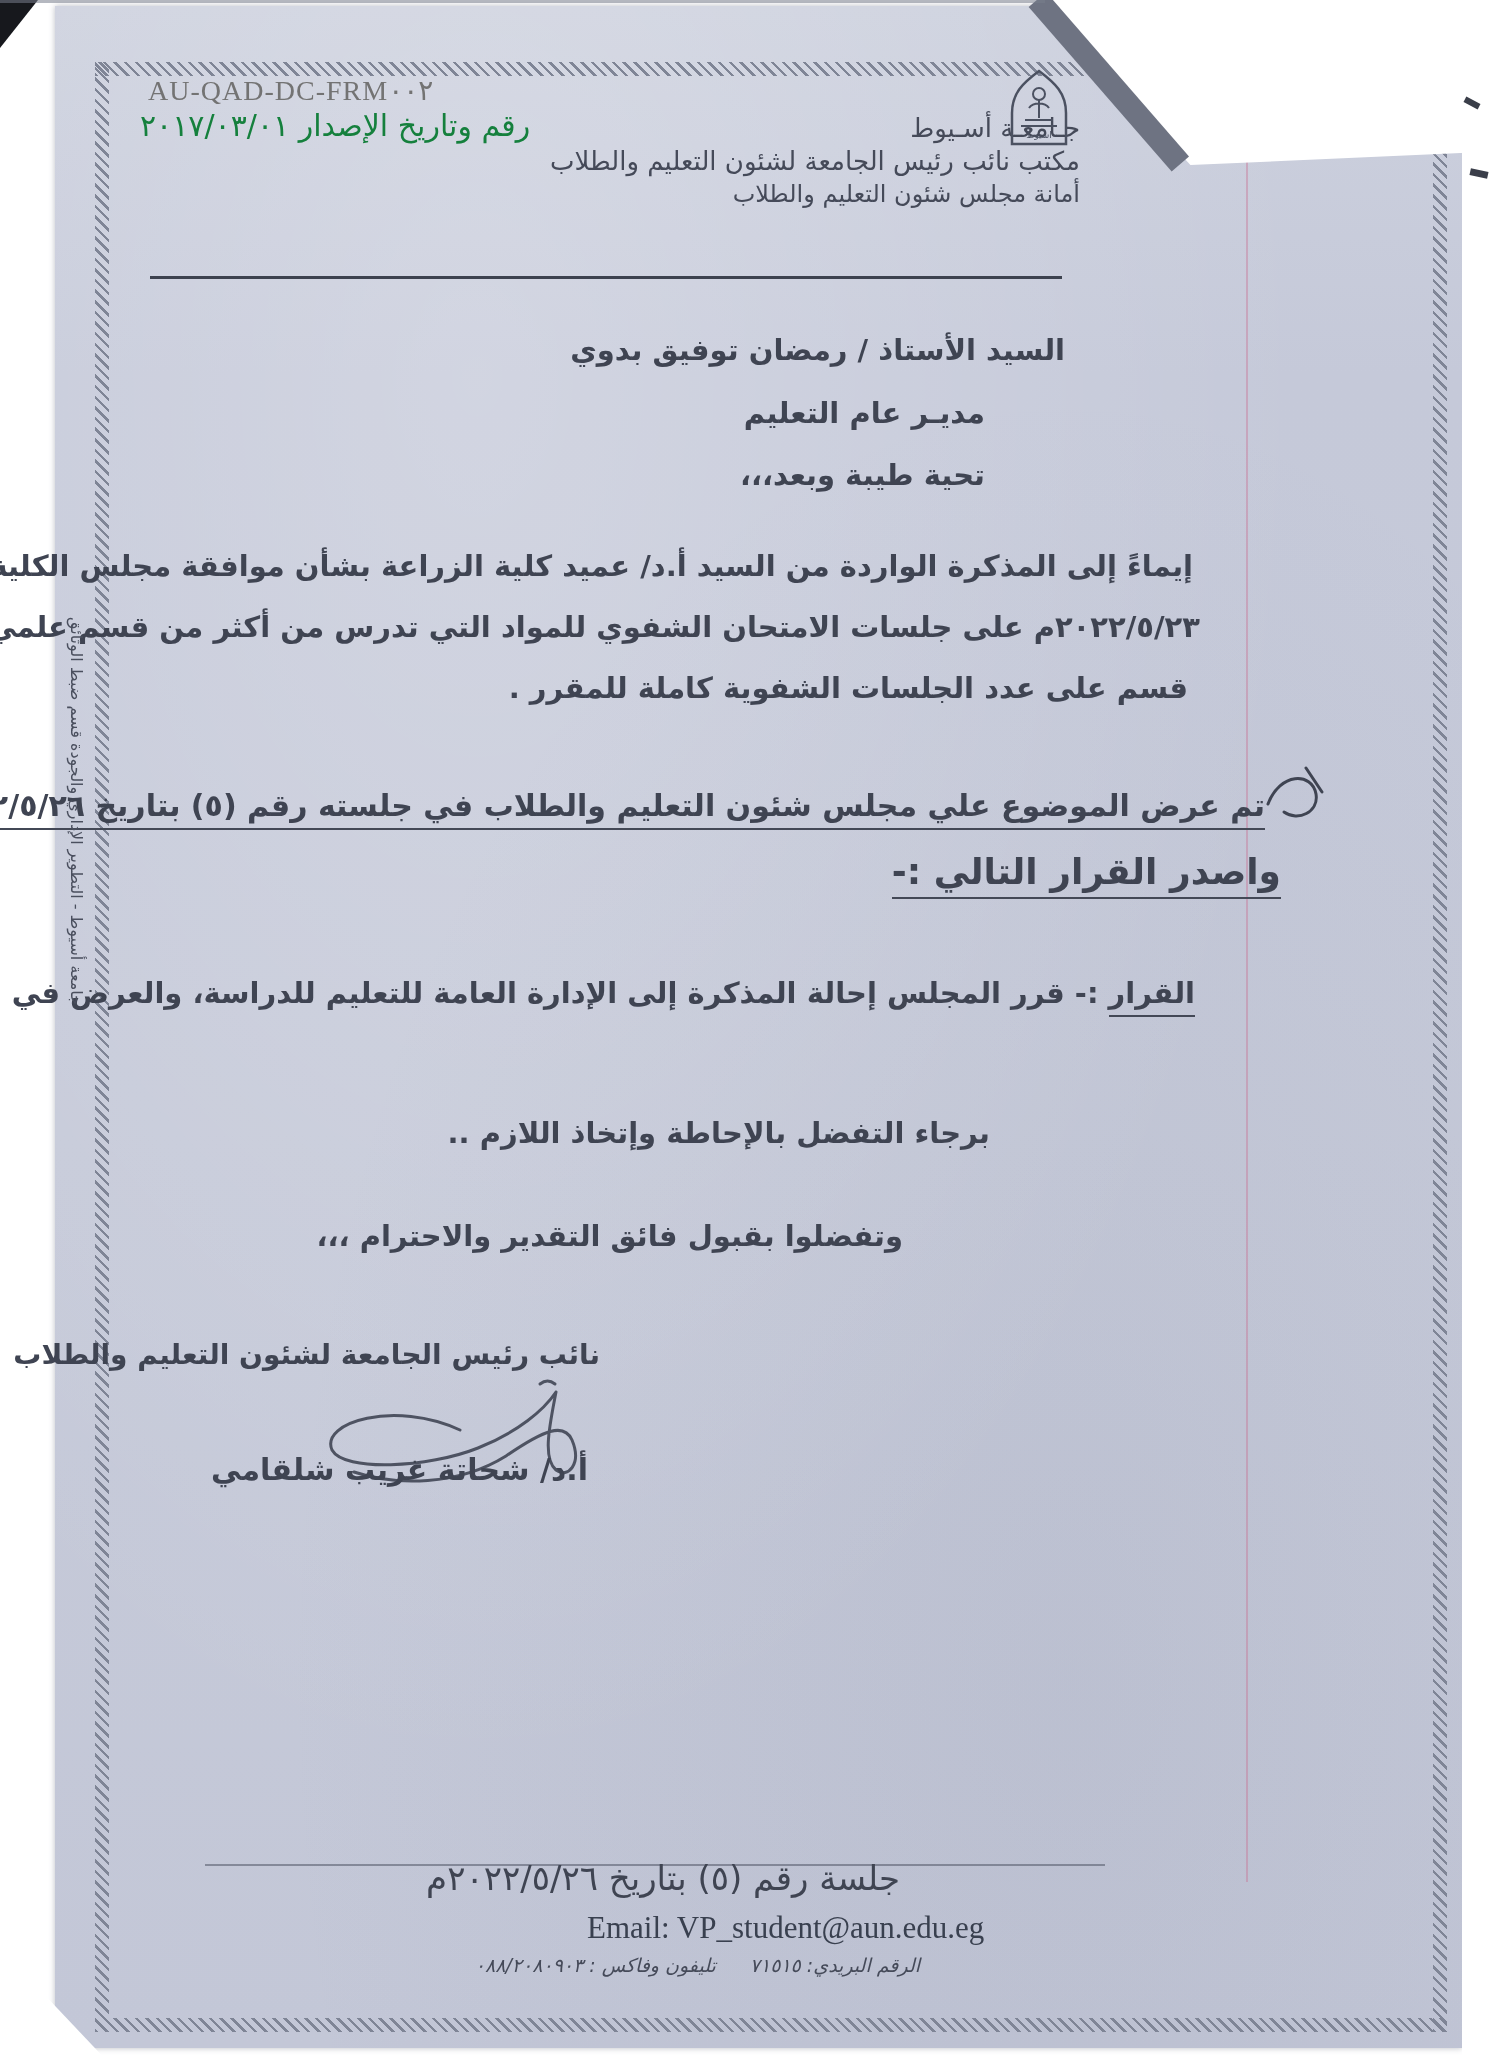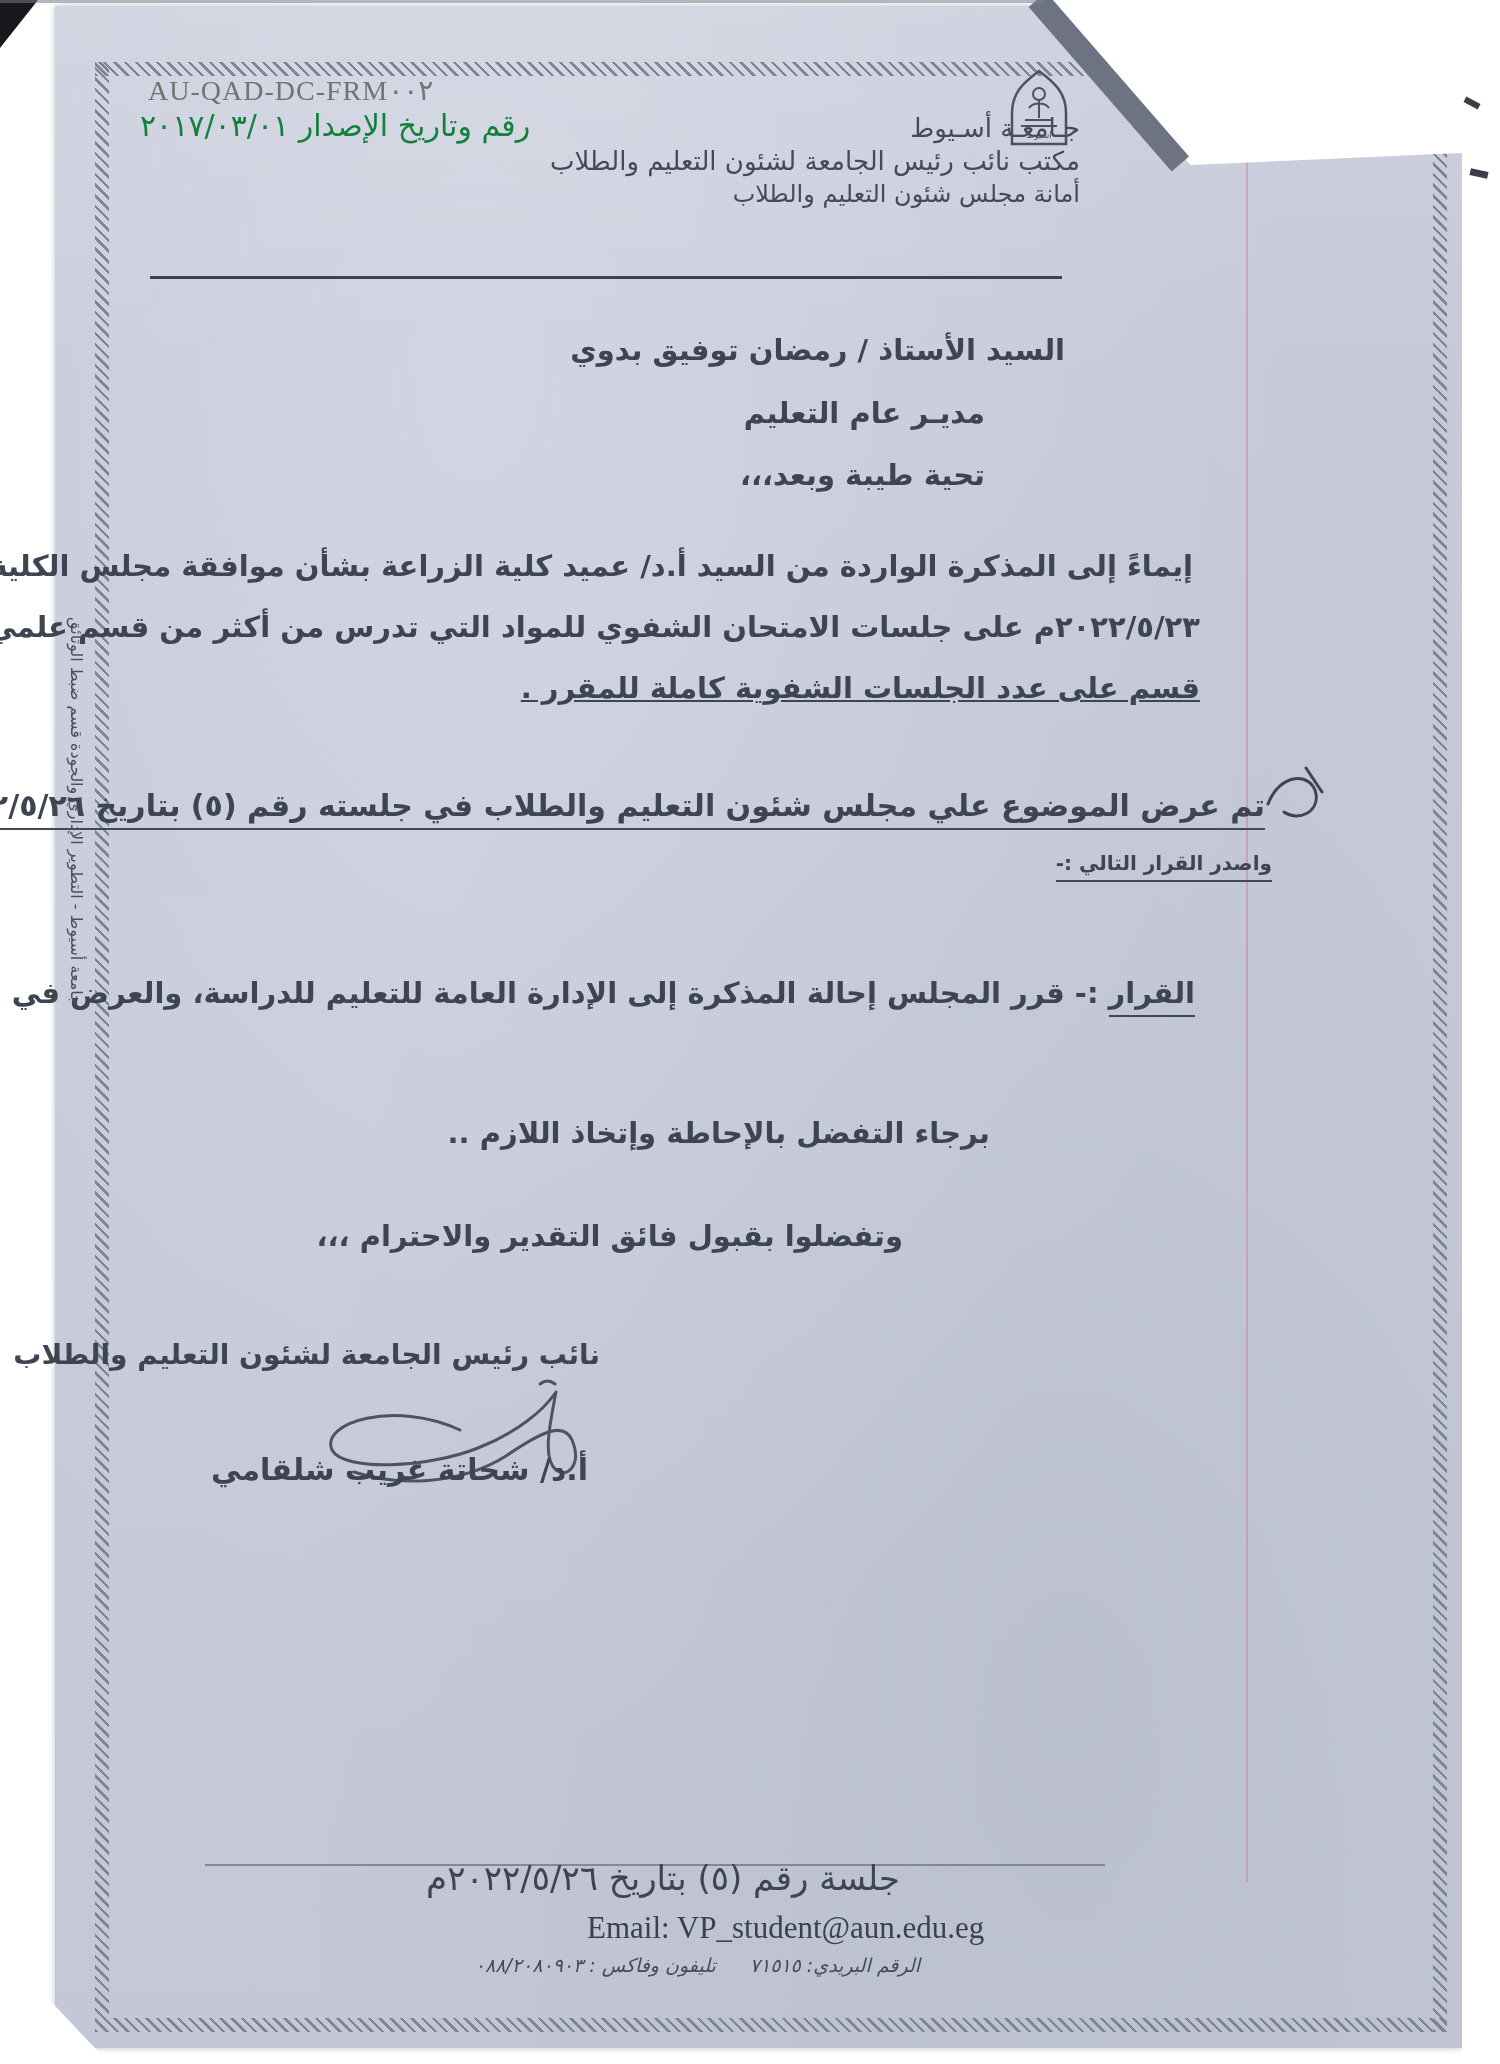--- a/index.html
+++ b/index.html
@@ -91,30 +91,30 @@
   </div>
 
   <div id="header-rule"></div>
 
   <div class="t bold body29" style="right:435px;top:333px;">السيد الأستاذ / رمضان توفيق بدوي</div>
   <div class="t bold body29" style="right:515px;top:396px;">مديـر عام التعليم</div>
   <div class="t bold body29" style="right:515px;top:458px;">تحية طيبة وبعد،،،</div>
 
   <div class="t bold body29" style="right:307px;top:549px;">إيماءً إلى المذكرة الواردة من السيد أ.د/ عميد كلية الزراعة بشأن موافقة مجلس الكلية رقم (٧٧٤) بتاريخ</div>
   <div class="t bold body29" style="right:300px;top:610px;">٢٠٢٢/٥/٢٣م على جلسات الامتحان الشفوي للمواد التي تدرس من أكثر من قسم علمي بحيث يحصل كل</div>
-  <div class="t bold body29" style="right:300px;top:671px;text-decoration:underline;">قسم على عدد الجلسات الشفوية كاملة للمقرر .</div>
+  <div class="t bold body29" style="right:312px;top:671px;">قسم على عدد الجلسات الشفوية كاملة للمقرر .</div>
 
   <div style="position:absolute;left:1258px;top:760px;">
     <svg width="74" height="72" viewBox="0 0 74 72">
       <path d="M10 44 C 22 12, 54 12, 58 34 C 61 52, 40 62, 26 52 M48 8 l 16 24" fill="none" stroke="#3f4452" stroke-width="3" stroke-linecap="round"></path>
     </svg>
   </div>
 
   <div class="t bold" style="right:235px;top:788px;font-size:30px;"><span class="u">تم عرض الموضوع علي مجلس شئون التعليم والطلاب في جلسته رقم (٥) بتاريخ ٢٠٢٢/٥/٢٦م</span></div>
-  <div class="t bold" style="right:228px;top:851px;font-size:20px;"><span class="u">واصدر القرار التالي :-</span></div>
+  <div class="t bold" style="right:219px;top:851px;font-size:36px;"><span class="u">واصدر القرار التالي :-</span></div>
 
   <div class="t bold body29" style="right:305px;top:976px;">
     <span class="u">القرار</span><span> :- قرر المجلس إحالة المذكرة إلى الإدارة العامة للتعليم للدراسة، والعرض في الجلسة القادمة.</span>
   </div>
 
   <div class="t bold body29" style="right:510px;top:1116px;">برجاء التفضل بالإحاطة وإتخاذ اللازم ..</div>
   <div class="t bold body29" style="right:597px;top:1219px;">وتفضلوا بقبول فائق التقدير والاحترام ،،،</div>
 
   <div class="t bold" style="right:900px;top:1338px;font-size:28px;">نائب رئيس الجامعة لشئون التعليم والطلاب</div>
   <div style="position:absolute;left:300px;top:1372px;">

